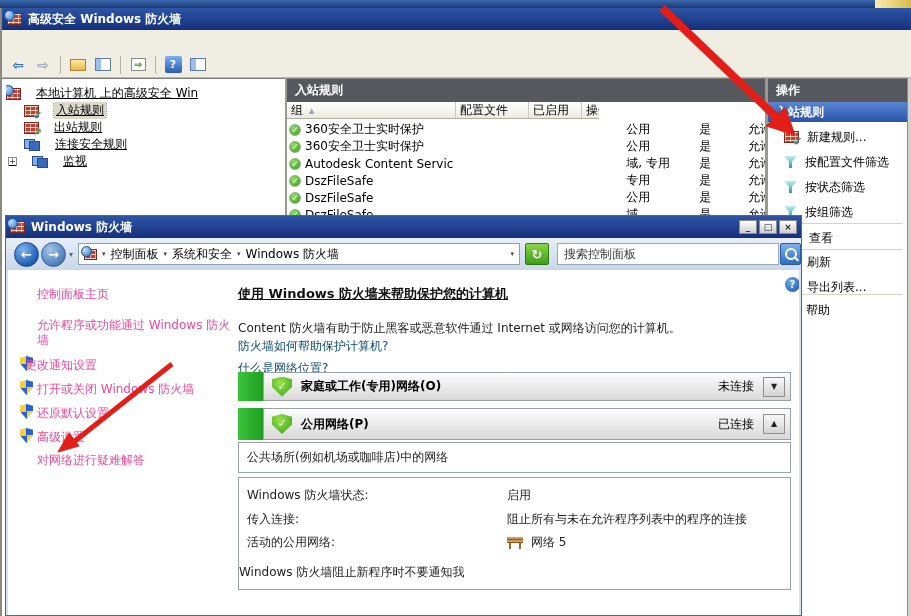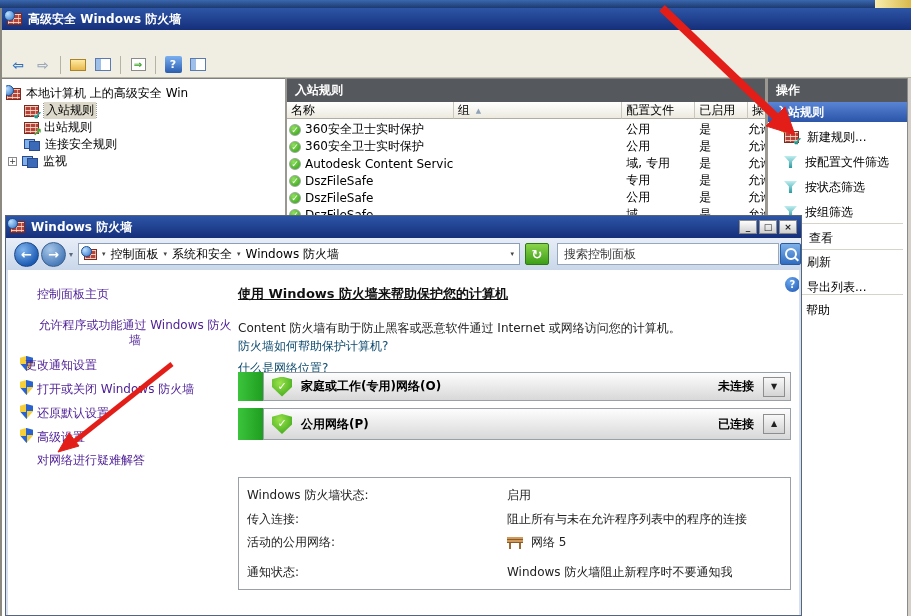--- a/index.html
+++ b/index.html
@@ -20,21 +20,21 @@
   .tb-btn { width:22px; height:20px; display:flex; align-items:center; justify-content:center; font-size:14px; }
   .gl-back { color:#2f6fc0; font-weight:bold; }
   .gl-fwd  { color:#9aa8b8; font-weight:bold; }
   .folder { width:16px; height:12px; background:linear-gradient(#ffe9a0,#e8b84e); border:1px solid #a8842a; }
   .win-ico { width:16px; height:13px; border:1px solid #5a7ab0; background:#fff; position:relative; }
   .win-ico::before { content:""; position:absolute; left:0; top:0; bottom:0; width:5px; background:#9ec0e8; }
   .exp-ico { width:15px; height:13px; border:1px solid #8a8a8a; background:#fff; color:#2f9e16; font-size:10px; line-height:11px; text-align:center; font-weight:bold; }
   .help-sq { width:17px; height:17px; background:linear-gradient(#7ab0f0,#2a5cb0); color:#fff; font-size:11px; font-weight:bold; border-radius:2px; display:flex; align-items:center; justify-content:center; }
 
   .tree { position:absolute; left:0; top:70px; width:283px; bottom:0; background:#fff; border-top:1px solid #808080; }
-  .tree-row { position:absolute; display:flex; align-items:center; gap:5px; white-space:nowrap; overflow:hidden; width:100%; }
+  .tree-row { position:absolute; display:flex; align-items:center; gap:15px; white-space:nowrap; overflow:hidden; width:100%;text-decoration:underline; }
   .expander { width:9px; height:9px; border:1px solid #8a8a8a; background:#fff; font-size:8px; line-height:7px; text-align:center; color:#333; flex:0 0 auto; }
   .brick { width:15px; height:12px; flex:0 0 auto; position:relative; background-color:#b5433a; border:1px solid #7a2a20;
            background-image:repeating-linear-gradient(180deg, rgba(255,228,205,.85) 0 1px, transparent 1px 4px),
                             repeating-linear-gradient(90deg, rgba(255,228,205,.6) 0 1px, transparent 1px 5px); }
   .brick .ov { position:absolute; right:-4px; bottom:-5px; font-size:11px; font-weight:bold; line-height:1; text-shadow:0 0 1px #fff; }
   .ov-in { color:#0f9b8e; } .ov-out { color:#3aa32a; }
   .brick .star { position:absolute; left:-5px; top:-6px; color:#f0c020; font-size:9px; line-height:1; }
   .globe::after { content:""; position:absolute; left:-4px; top:-4px; width:9px; height:9px; border-radius:50%; border:1px solid #1a4f94; background:radial-gradient(circle at 30% 30%, #bfe0ff, #2a72c8); }
   .comp-ico { width:16px; height:12px; position:relative; flex:0 0 auto; }
   .comp-ico::before, .comp-ico::after { content:""; position:absolute; width:9px; height:8px; border:1px solid #2a4a8a; background:#7fb2ea; }
@@ -83,33 +83,33 @@
   .searchbox { width:222px; height:22px; margin-left:8px; border:1px solid #98a8bc; background:#fff; display:flex; align-items:center; flex:0 0 auto; }
   .searchbox input { border:0; outline:0; width:100%; font-size:12px; padding-left:6px; background:transparent; color:#333; }
   .searchbox input::placeholder { color:#3a3a3a; opacity:1; }
   .magbtn { width:21px; height:22px; margin-left:1px; background:linear-gradient(#7fb2ea,#2f6cc0); border:1px solid #2a5aa0; border-radius:2px; position:relative; flex:0 0 auto; }
   .magbtn::before { content:""; position:absolute; left:4px; top:4px; width:8px; height:8px; border:2px solid #fff; border-radius:50%; }
   .magbtn::after { content:""; position:absolute; left:13px; top:14px; width:5px; height:2px; background:#fff; transform:rotate(42deg); }
 
   .fw-body { position:absolute; top:54px; left:2px; right:2px; bottom:0; background:#fff; overflow:hidden; }
   .helpbtn { position:absolute; left:777px; top:7px; width:15px; height:15px; border-radius:50%; background:radial-gradient(circle at 35% 30%, #6aa6ee, #1a54b0); color:#fff; font-size:10px; font-weight:bold; text-align:center; line-height:15px; }
 
-  .navlink { position:absolute; color:#4c1d95; cursor:pointer;text-align:center; }
+  .navlink { position:absolute; color:#ec4899; cursor:pointer; }
   .uac { position:absolute; width:13px; height:15px; clip-path:polygon(50% 0,100% 12%,100% 50%,50% 100%,0 50%,0 12%); background:conic-gradient(#2a62d0 0 25%, #f6ce3a 0 50%, #2a62d0 0 75%, #f6ce3a 0); }
 
   .mh { position:absolute; left:230px; font-weight:bold; font-size:13px; color:#111; }
   .mp { position:absolute; left:230px; color:#222; }
   .mlink { position:absolute; left:230px; color:#0c4a6e; cursor:pointer; }
 
   .netbar { position:absolute; left:230px; width:553px; }
   .nb-green { position:absolute; left:0; top:0; bottom:0; width:25px; background:linear-gradient(90deg,#3cc43c,#1f9e1f); }
   .nb-body { position:absolute; left:25px; right:0; top:0; bottom:0; border:1px solid #98a0a8; background:linear-gradient(#fdfdfd,#d8d8d8); display:flex; align-items:center; gap:9px; padding:0 5px 0 8px; }
   .gshield { width:20px; height:20px; flex:0 0 auto; clip-path:polygon(50% 0,100% 14%,100% 52%,50% 100%,0 52%,0 14%); background:radial-gradient(circle at 40% 30%, #9ae24a, #2d9e12); color:#fff; font-size:11px; font-weight:bold; text-align:center; line-height:19px; }
   .nb-label { font-weight:bold; }
-  .nb-status { margin-left:auto; font-weight:bold; }
+  .nb-status { margin-left:auto; font-weight:normal; }
   .dropbtn { width:22px; height:20px; background:linear-gradient(#f8f8f8,#d4d4d4); border:1px solid #8e8e8e; font-size:8px; text-align:center; line-height:18px; color:#222; flex:0 0 auto; }
 
   .wbox { position:absolute; left:230px; width:553px; border:1px solid #9aa0a8; background:#fff; }
   .boxrow { position:absolute; left:0; right:0; display:flex; align-items:center; }
   .dlab { padding-left:8px; width:268px; flex:0 0 auto; color:#222; }
   .dval { color:#222; display:flex; align-items:center; gap:8px; }
   .bench { position:relative; width:16px; height:12px; flex:0 0 auto; }
   .bench::before { content:""; position:absolute; top:0; left:0; right:0; height:6px; background:repeating-linear-gradient(180deg,#cf9a5a 0 2px,#8a5a28 2px 3px); }
   .bench::after { content:""; position:absolute; bottom:0; left:2px; width:2px; height:6px; background:#9a6a34; box-shadow:10px 0 #9a6a34; }
 
@@ -181,23 +181,20 @@
       <span>监视</span>
     </div>
   </div>
   <div class="vdiv1"></div>
 
   <div class="list">
     <div class="pane-head">
       <span>入站规则</span>
     </div>
     <div class="cols">
-      <div class="col" style="width:167px;">
-          <span>名称</span>
-        </div>
       <div class="col" style="width:169px;">
           <span>组</span>
           <span class="sort">▲</span>
         </div>
       <div class="col" style="width:73px;">
           <span>配置文件</span>
         </div>
       <div class="col" style="width:53px;">
           <span>已启用</span>
         </div>
@@ -380,39 +377,43 @@
     <div class="netbar" style="top:138px; height:32px;">
       <span class="nb-green"></span>
       <span class="nb-body">
         <span class="gshield">✓</span>
         <span class="nb-label">公用网络(P)</span>
         <span class="nb-status">已连接</span>
         <span class="dropbtn">▲</span>
       </span>
     </div>
 
+    <div class="wbox" style="top:172px; height:31px;">
+      <div class="boxrow" style="top:0; bottom:0;">
+        <span class="dlab" style="width:auto;">公共场所(例如机场或咖啡店)中的网络</span>
+      </div>
+    </div>
 
     <div class="wbox" style="top:207px; height:113px;">
       <div class="boxrow" style="top:9px;">
         <span class="dlab">Windows 防火墙状态:</span>
         <span class="dval">启用</span>
       </div>
       <div class="boxrow" style="top:33px;">
         <span class="dlab">传入连接:</span>
         <span class="dval">阻止所有与未在允许程序列表中的程序的连接</span>
       </div>
       <div class="boxrow" style="top:56px;">
         <span class="dlab">活动的公用网络:</span>
         <span class="dval">
           <span class="bench"></span>
           <span>网络  5</span>
         </span>
       </div>
       <div class="boxrow" style="top:86px;">
-        <span class="dlab">通知状态:</span>
         <span class="dval">Windows 防火墙阻止新程序时不要通知我</span>
       </div>
     </div>
   </div>
 </div>
 
 <svg class="arrows" width="911" height="616" viewBox="0 0 911 616">
   <g fill="#e31e18" stroke="#e31e18">
     <line x1="662" y1="8" x2="777" y2="118" stroke-width="8"></line>
     <polygon points="795,135 766,126 785,107" stroke-width="1"></polygon>

